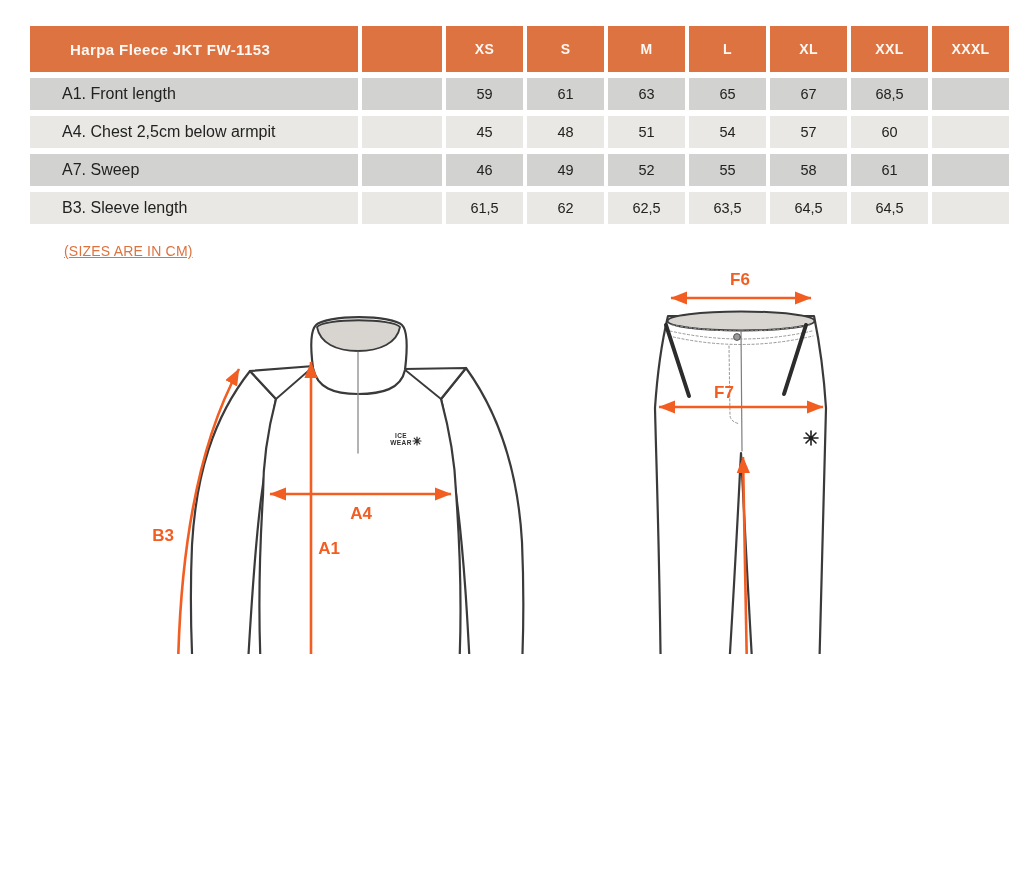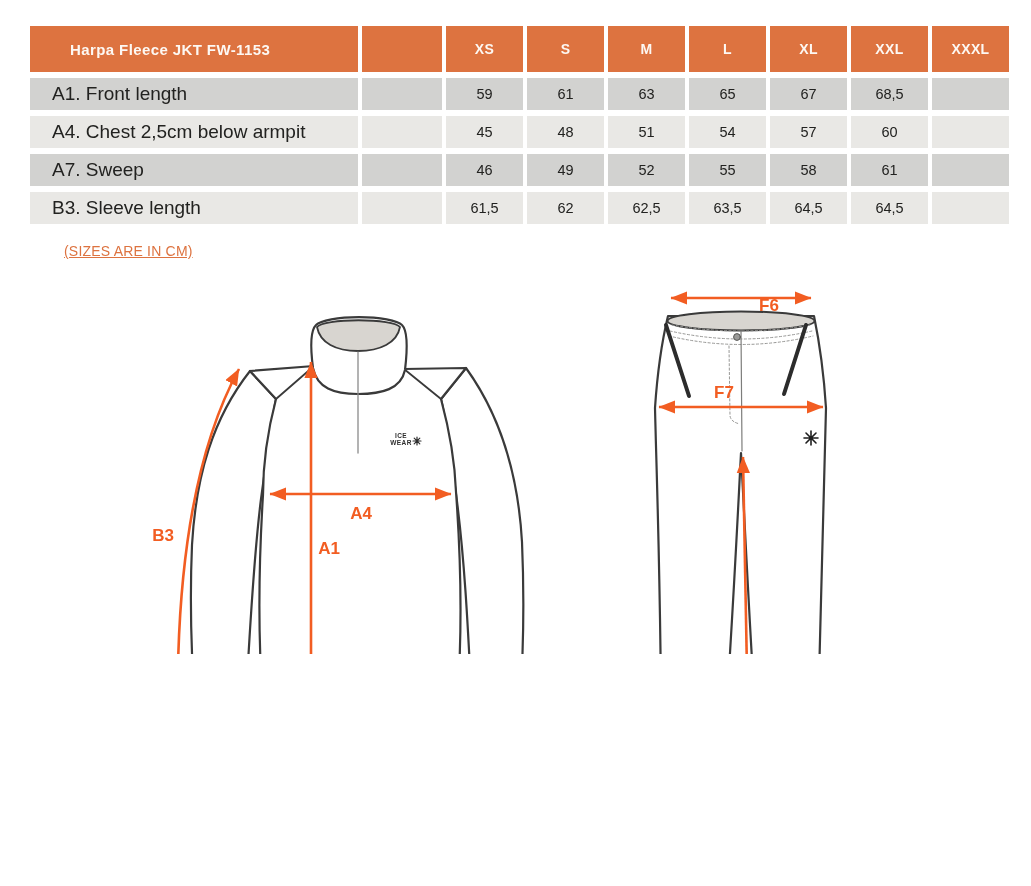--- a/index.html
+++ b/index.html
@@ -39,22 +39,22 @@
     letter-spacing: 0.4px;
     font-size: 14px;
   }
   .cell.title {
     justify-content: flex-start;
     padding-left: 40px;
     font-size: 15px;
   }
   .cell.label {
     justify-content: flex-start;
-    padding-left: 22px;
-    font-size: 19px;
+    padding-left: 32px;
+    font-size: 16px;
   }
   .cell.dark  { background: var(--row-dark, #D2D2D0); }
   .cell.light { background: var(--row-light, #E9E8E5); text-align: right; }
 
   
   .note {
     position: absolute;
     left: 64px; top: 243px;
     font-size: 14px;
     font-weight: 500;
@@ -74,21 +74,21 @@
     transform: translate(-50%, -50%);
     font-size: 17px;
     font-weight: 600;
     color: var(--arrow-orange, #F25D22);
     white-space: nowrap;
   }
   .lbl-b3 { left: 163px; top: 527px; margin-top: 9px; }
   .lbl-a4 { left: 361px; top: 514px; }
   .lbl-a1 { left: 329px; top: 549px; }
   .lbl-a7 { left: 364px; top: 742px; }
-  .lbl-f6 { left: 740px; top: 306px; margin-left: 29px; }
+  .lbl-f6 { left: 740px; top: 280px; }
   .lbl-f7 { left: 724px; top: 393px; }
   .lbl-f2 { left: 712px; top: 645px; margin-top: 28px; }
 
   .jkt-logo {
     position: absolute;
     left: 388px; top: 433px;
     width: 26px;
     text-align: center;
     font-size: 6.5px;
     line-height: 6.5px;

